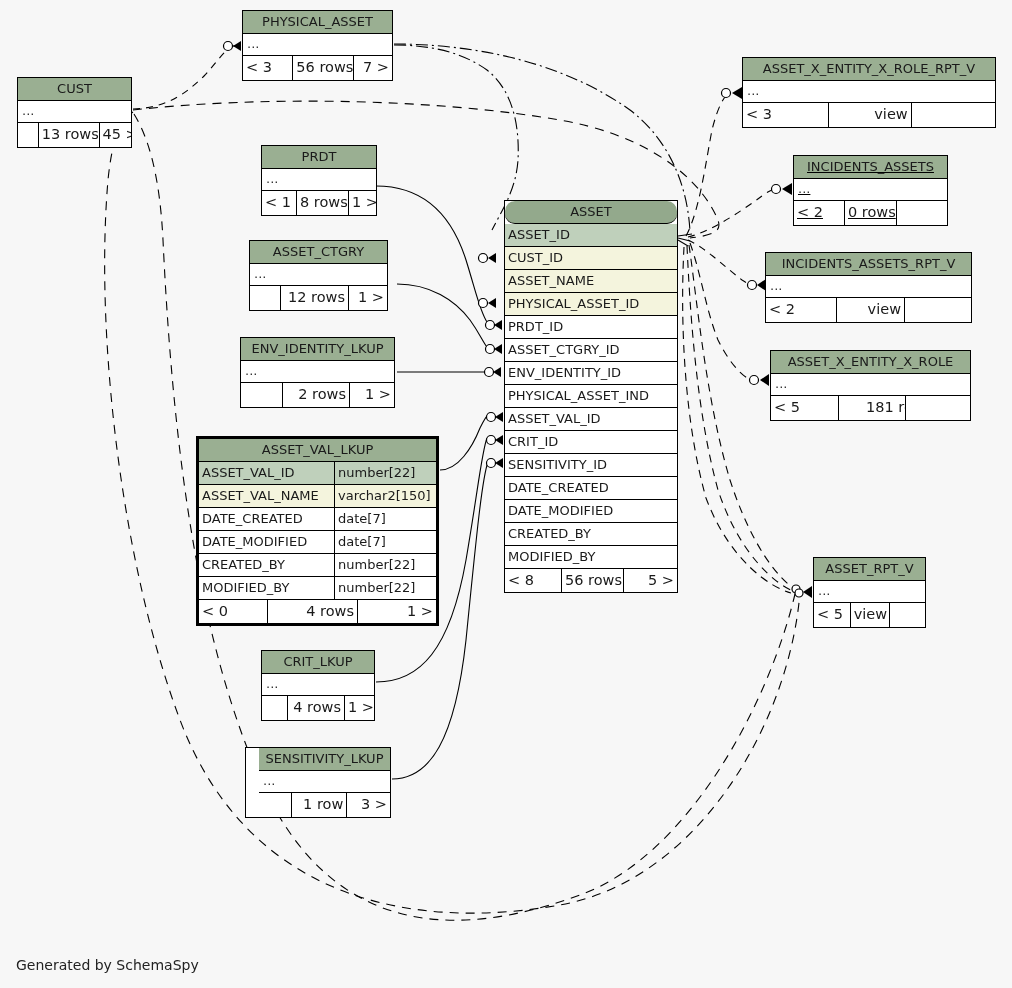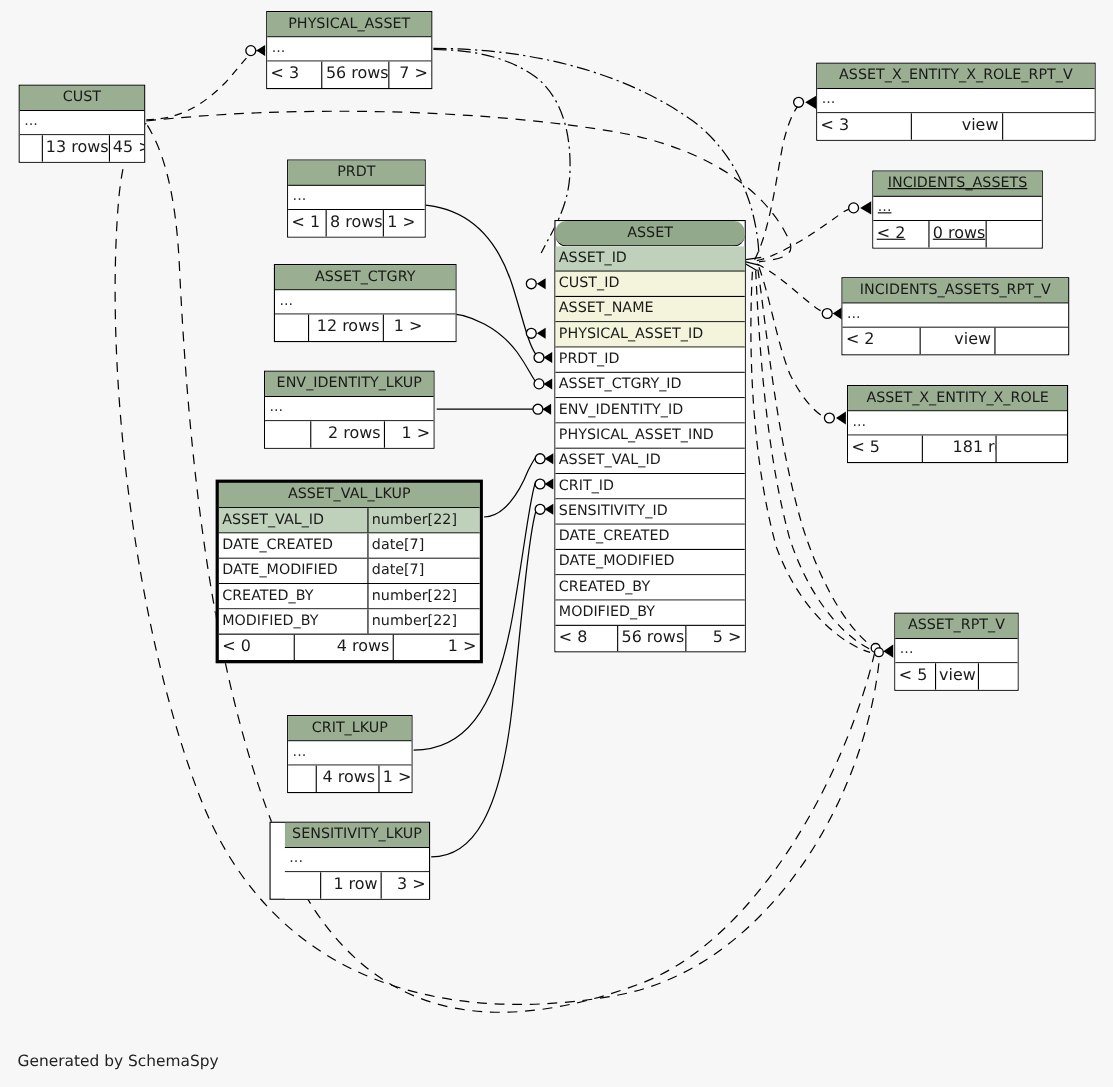--- a/index.html
+++ b/index.html
@@ -216,31 +216,31 @@
   <div class="tbl" style="left:242px; top:10px; width:151px;">
     <div class="hdr">PHYSICAL_ASSET</div>
     <div class="ellipsis">...</div>
     <div class="foot">
       <div class="fcell f-left" style="width:50px;">&lt; 3</div>
       <div class="fcell f-mid" style="width:62px;">56 rows</div>
       <div class="fcell f-right" style="width:39px;">7 &gt;</div>
     </div>
   </div>
 
-  <div class="tbl" style="left:261px; top:145px; width:126px;">
+  <div class="tbl" style="left:261px; top:145px; width:116px;">
     <div class="hdr">PRDT</div>
     <div class="ellipsis">...</div>
     <div class="foot">
       <div class="fcell f-left" style="width:34px;">&lt; 1</div>
       <div class="fcell f-mid" style="width:52px;">8 rows</div>
       <div class="fcell f-right" style="width:28px;">1 &gt;</div>
     </div>
   </div>
 
-  <div class="tbl" style="left:249px; top:240px; width:166px;">
+  <div class="tbl" style="left:249px; top:240px; width:139px;">
     <div class="hdr">ASSET_CTGRY</div>
     <div class="ellipsis">...</div>
     <div class="foot">
       <div class="fcell f-left" style="width:30px;"></div>
       <div class="fcell f-mid" style="width:68px;">12 rows</div>
       <div class="fcell f-right" style="width:39px;">1 &gt;</div>
     </div>
   </div>
 
   <div class="tbl" style="left:240px; top:337px; width:155px;">
@@ -253,20 +253,24 @@
     </div>
   </div>
 
   <div class="tbl selected" style="left:196px; top:436px; width:243px;">
     <div class="hdr">ASSET_VAL_LKUP</div>
     <div class="rowset">
       <div class="row pk">
         <span class="cname">ASSET_VAL_ID</span>
         <span class="ctype" style="width:95px;">number[22]</span>
       </div>
+      <div class="row idx">
+        <span class="cname">ASSET_VAL_NAME</span>
+        <span class="ctype" style="width:95px;">varchar2[150]</span>
+      </div>
       <div class="row plain">
         <span class="cname">DATE_CREATED</span>
         <span class="ctype" style="width:95px;">date[7]</span>
       </div>
       <div class="row plain">
         <span class="cname">DATE_MODIFIED</span>
         <span class="ctype" style="width:95px;">date[7]</span>
       </div>
       <div class="row plain">
         <span class="cname">CREATED_BY</span>

